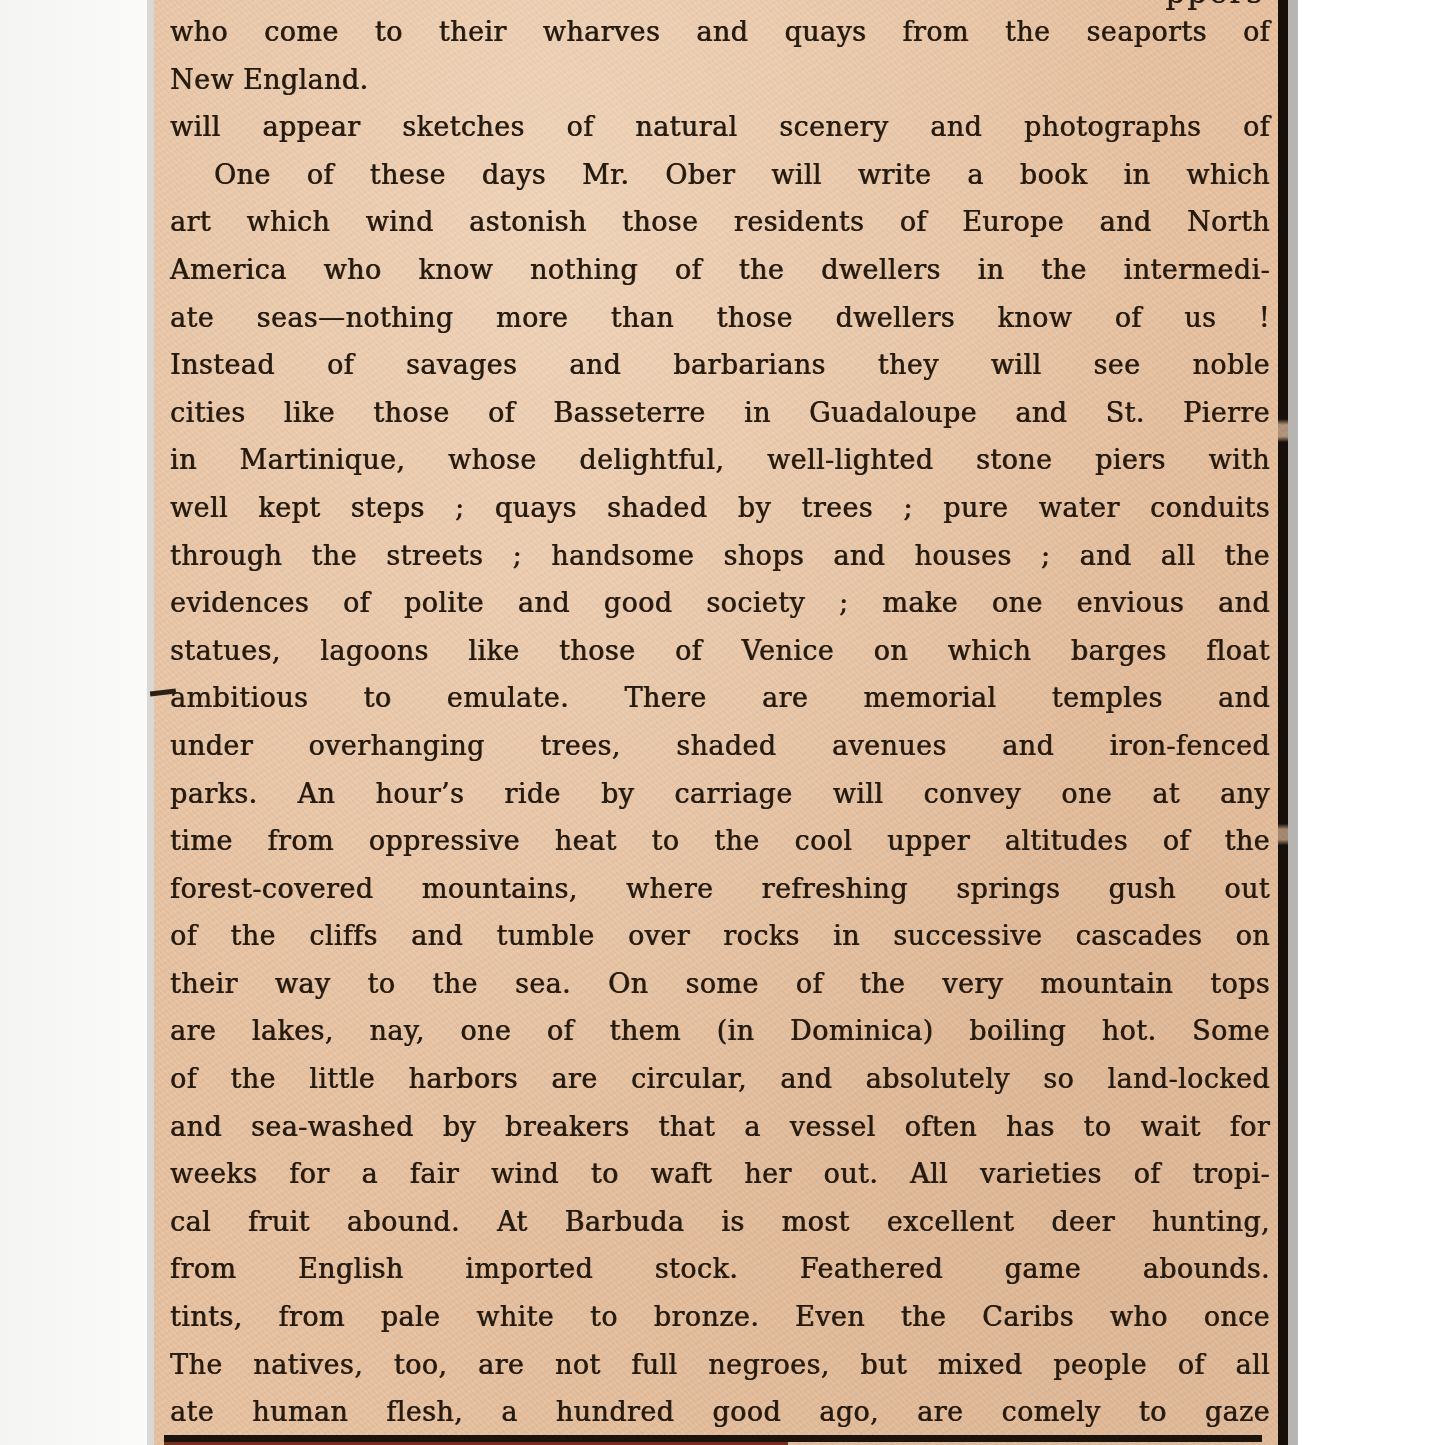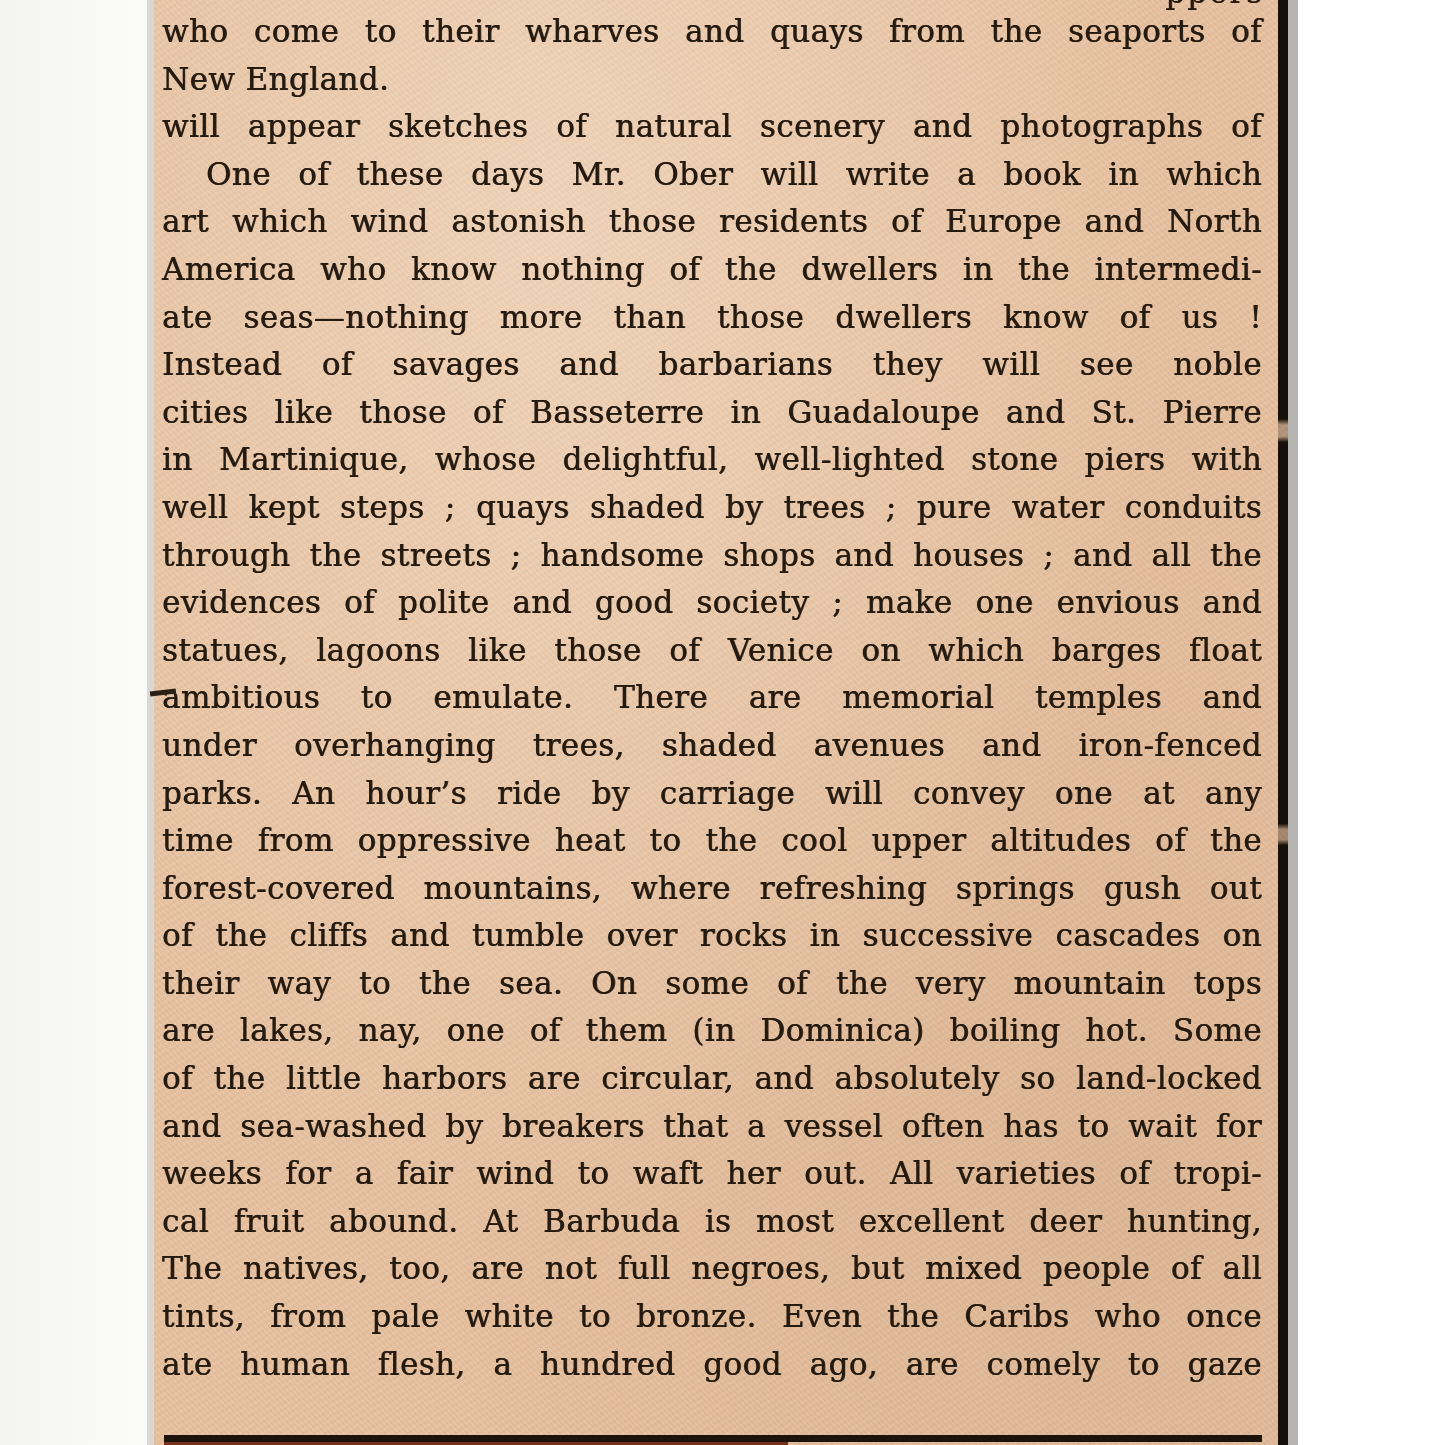--- a/index.html
+++ b/index.html
@@ -21,24 +21,24 @@
     background:
       radial-gradient(ellipse at 35% 15%, rgba(255,244,230,0.35), rgba(255,255,255,0) 60%),
       radial-gradient(ellipse at 85% 85%, rgba(150,100,60,0.10), rgba(255,255,255,0) 55%),
       repeating-linear-gradient(47deg, rgba(160,110,66,0.045) 0 2px, rgba(255,240,220,0.05) 2px 4px),
       repeating-linear-gradient(-31deg, rgba(120,80,45,0.035) 0 3px, rgba(0,0,0,0) 3px 6px),
       #e7c2a2;
     box-shadow: 10px 0 0 0 #b6b5b1, -7px 0 0 0 #d9d8d4;
   }
   .text-column {
     position: absolute;
-    left: 8px; top: 8px;
+    left: 16px; top: 8px;
     width: 1100px;
     color: #241a10;
-    font-size: 31px;
+    font-size: 27px;
     letter-spacing: 0.4px;
     text-shadow: 0.6px 0.4px 0 rgba(35,22,10,0.75), -0.2px 0 0 rgba(35,22,10,0.4);
   }
   .line {
     height: 47.6px;
     line-height: 47.6px;
     text-align: justify;
     text-justify: inter-word;
     text-align-last: justify;
     white-space: normal;
@@ -118,22 +118,23 @@
         <div class="line">parks.  An hour’s ride by carriage will convey one at any</div>
         <div class="line">time from oppressive heat to the cool upper altitudes of the</div>
         <div class="line">forest-covered mountains, where refreshing springs gush out</div>
         <div class="line">of the cliffs and tumble over rocks in successive cascades on</div>
         <div class="line">their way to the sea.  On some of the very mountain tops</div>
         <div class="line">are lakes, nay, one of them (in Dominica) boiling hot.  Some</div>
         <div class="line">of the little harbors are circular, and absolutely so land-locked</div>
         <div class="line">and sea-washed by breakers that a vessel often has to wait for</div>
         <div class="line">weeks for a fair wind to waft her out.  All varieties of tropi-</div>
         <div class="line">cal fruit abound.  At Barbuda is most excellent deer hunting,</div>
+        <div class="line">from English imported stock.  Feathered game abounds.</div>
+        <div class="line">tints, from pale white to bronze.  Even the Caribs who once</div>
         <div class="line">The natives, too, are not full negroes, but mixed people of all</div>
-        <div class="line">tints, from pale white to bronze.  Even the Caribs who once</div>
         <div class="line">ate human flesh, a hundred good ago, are comely to gaze</div>
       </div>
 
     <div class="margin-mark"></div>
 
     <div class="column-rule"></div>
 
     <div class="bottom-cut-bar"></div>
     <div class="bottom-red-line"></div>
   </div>

